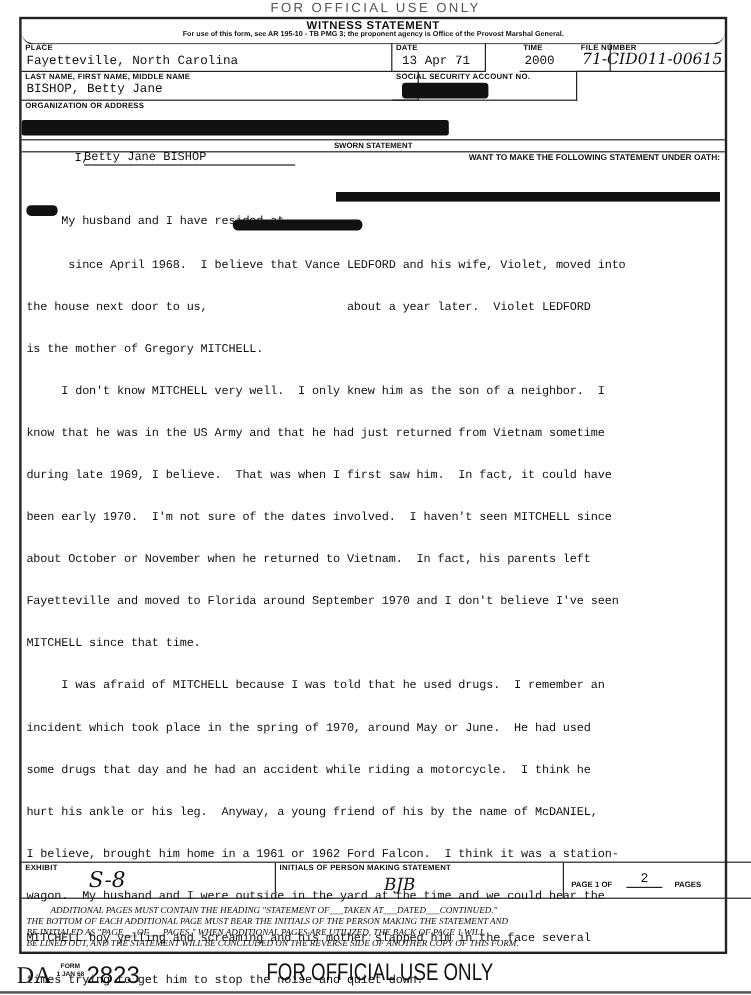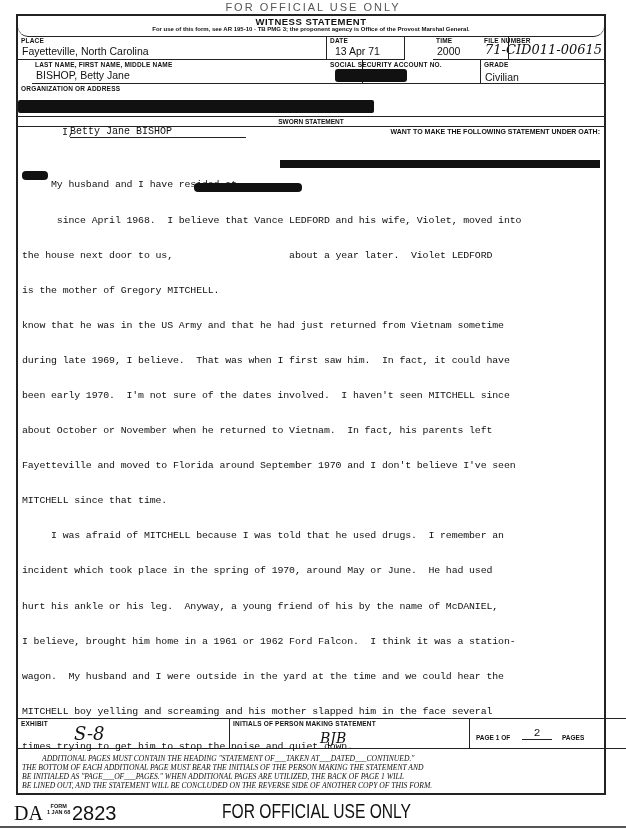--- a/index.html
+++ b/index.html
@@ -4,21 +4,21 @@
 <style>
   html,body{margin:0;padding:0;background:#fff;}
   body{width:626px;height:829px;position:relative;overflow:hidden;color:#111;font-family:"Liberation Sans",sans-serif;}
   .top-stamp{position:absolute;left:0;width:626px;top:1px;text-align:center;font-size:11px;letter-spacing:2px;color:#555;font-family:"Liberation Sans",sans-serif;}
   .form{position:absolute;left:16px;top:14px;width:590px;height:781px;border:2px solid #222;box-sizing:border-box;}
   .hdr{position:absolute;left:0;top:0;width:100%;height:20px;border-bottom:1px solid #222;border-radius:10px;}
   .hdr-title{position:absolute;left:0;width:100%;top:0;text-align:center;font-weight:bold;font-size:9.5px;letter-spacing:0.5px;}
   .hdr-sub{position:absolute;left:0;width:100%;top:10px;text-align:center;font-size:6px;font-weight:bold;}
   .cell{position:absolute;border-right:1px solid #222;border-bottom:1px solid #222;box-sizing:border-box;}
   .lbl{position:absolute;left:3px;top:1px;font-size:6.5px;font-weight:bold;letter-spacing:0.2px;}
-  .val{position:absolute;left:4px;top:9px;font-family:Liberation Sans, sans-serif;font-size:10.5px;}
+  .val{position:absolute;left:4px;top:9px;font-family:Liberation Mono, monospace;font-size:10.5px;}
   .hand{font-family:"DejaVu Serif",serif;font-style:italic;font-size:13px;}
   .redact{position:absolute;background:#111;}
   .sworn{position:absolute;left:0;top:113px;width:100%;height:9px;border-bottom:1px solid #222;font-size:6.5px;font-weight:bold;text-align:center;line-height:9px;}
   .oath{position:absolute;left:0;top:122px;width:100%;height:12px;}
   .oath-i{position:absolute;left:44px;top:0px;font-family:"Liberation Mono",monospace;font-size:10px;}
   .oath-name{position:absolute;left:52px;top:-1px;width:176px;border-bottom:1px solid #222;font-family:"Liberation Mono",monospace;font-size:10px;height:11px;}
   .oath-text{position:absolute;right:4px;top:1px;font-size:7px;font-weight:bold;}
   .body{position:absolute;left:4px;top:144px;width:580px;font-family:"Liberation Mono",monospace;font-size:9.9px;line-height:11.7px;letter-spacing:-0.12px;white-space:pre;}
   .bline{display:block;height:11.7px;position:relative;}
   .footer-row{position:absolute;left:0;top:702px;width:100%;height:29px;border-top:1px solid #222;border-bottom:1px solid #222;padding-left:34px;}
@@ -51,59 +51,57 @@
   </div>
   <div class="cell" style="left:387px;top:20px;width:76px;height:24px;margin-left:28px;">
     <div class="lbl">TIME</div>
     <div class="val">2000</div>
   </div>
   <div class="cell" style="left:463px;top:20px;width:123px;height:24px;border-right:none;">
     <div class="lbl">FILE NUMBER</div>
     <div class="val hand" style="top:6px;font-size:13px;">71-CID011-00615</div>
   </div>
 
-  <div class="cell" style="left:14px;top:44px;width:331px;height:24px;">
+  <div class="cell" style="left:0;top:44px;width:331px;height:24px;">
     <div class="lbl">LAST NAME, FIRST NAME, MIDDLE NAME</div>
     <div class="val">BISHOP, Betty Jane</div>
   </div>
   <div class="cell" style="left:309px;top:44px;width:154px;height:24px;">
     <div class="lbl">SOCIAL SECURITY ACCOUNT NO.</div>
     <div class="redact" style="left:8px;top:9px;width:72px;height:13px;border-radius:3px;"></div>
-  </div>
-  <div class="cell" style="left:463px;top:44px;width:123px;height:24px;border-right:none;">
-    <div class="lbl">GRADE</div>
-    <div class="val" style="top:11px;">Civilian</div>
   </div>
 
   <div class="cell" style="left:0;top:68px;width:100%;height:33px;border-right:none;">
     <div class="lbl">ORGANIZATION OR ADDRESS</div>
     <div class="redact" style="left:0;top:16px;width:356px;height:13px;border-radius:2px;"></div>
   </div>
 
   <div class="sworn" style="top:101px;">SWORN STATEMENT</div>
 
   <div class="oath" style="top:111px;">
     <span class="oath-i">I,</span>
     <span class="oath-name">Betty Jane BISHOP</span>
     <span class="oath-text">WANT TO MAKE THE FOLLOWING STATEMENT UNDER OATH:</span>
   </div>
 
   <div class="body" style="top:140px;">
     <span class="bline">     My husband and I have resided at</span>
     <span class="bline">      since April 1968.  I believe that Vance LEDFORD and his wife, Violet, moved into</span>
     <span class="bline">the house next door to us,                    about a year later.  Violet LEDFORD</span>
     <span class="bline">is the mother of Gregory MITCHELL.</span>
+    <span class="bline">     I don't know MITCHELL very well.  I only knew him as the son of a neighbor.  I</span>
     <span class="bline">know that he was in the US Army and that he had just returned from Vietnam sometime</span>
     <span class="bline">during late 1969, I believe.  That was when I first saw him.  In fact, it could have</span>
     <span class="bline">been early 1970.  I'm not sure of the dates involved.  I haven't seen MITCHELL since</span>
     <span class="bline">about October or November when he returned to Vietnam.  In fact, his parents left</span>
     <span class="bline">Fayetteville and moved to Florida around September 1970 and I don't believe I've seen</span>
     <span class="bline">MITCHELL since that time.</span>
     <span class="bline">     I was afraid of MITCHELL because I was told that he used drugs.  I remember an</span>
     <span class="bline">incident which took place in the spring of 1970, around May or June.  He had used</span>
+    <span class="bline">some drugs that day and he had an accident while riding a motorcycle.  I think he</span>
     <span class="bline">hurt his ankle or his leg.  Anyway, a young friend of his by the name of McDANIEL,</span>
     <span class="bline">I believe, brought him home in a 1961 or 1962 Ford Falcon.  I think it was a station-</span>
     <span class="bline">wagon.  My husband and I were outside in the yard at the time and we could hear the</span>
     <span class="bline">MITCHELL boy yelling and screaming and his mother slapped him in the face several</span>
     <span class="bline">times trying to get him to stop the noise and quiet down.</span>
     
     
     
     
     

